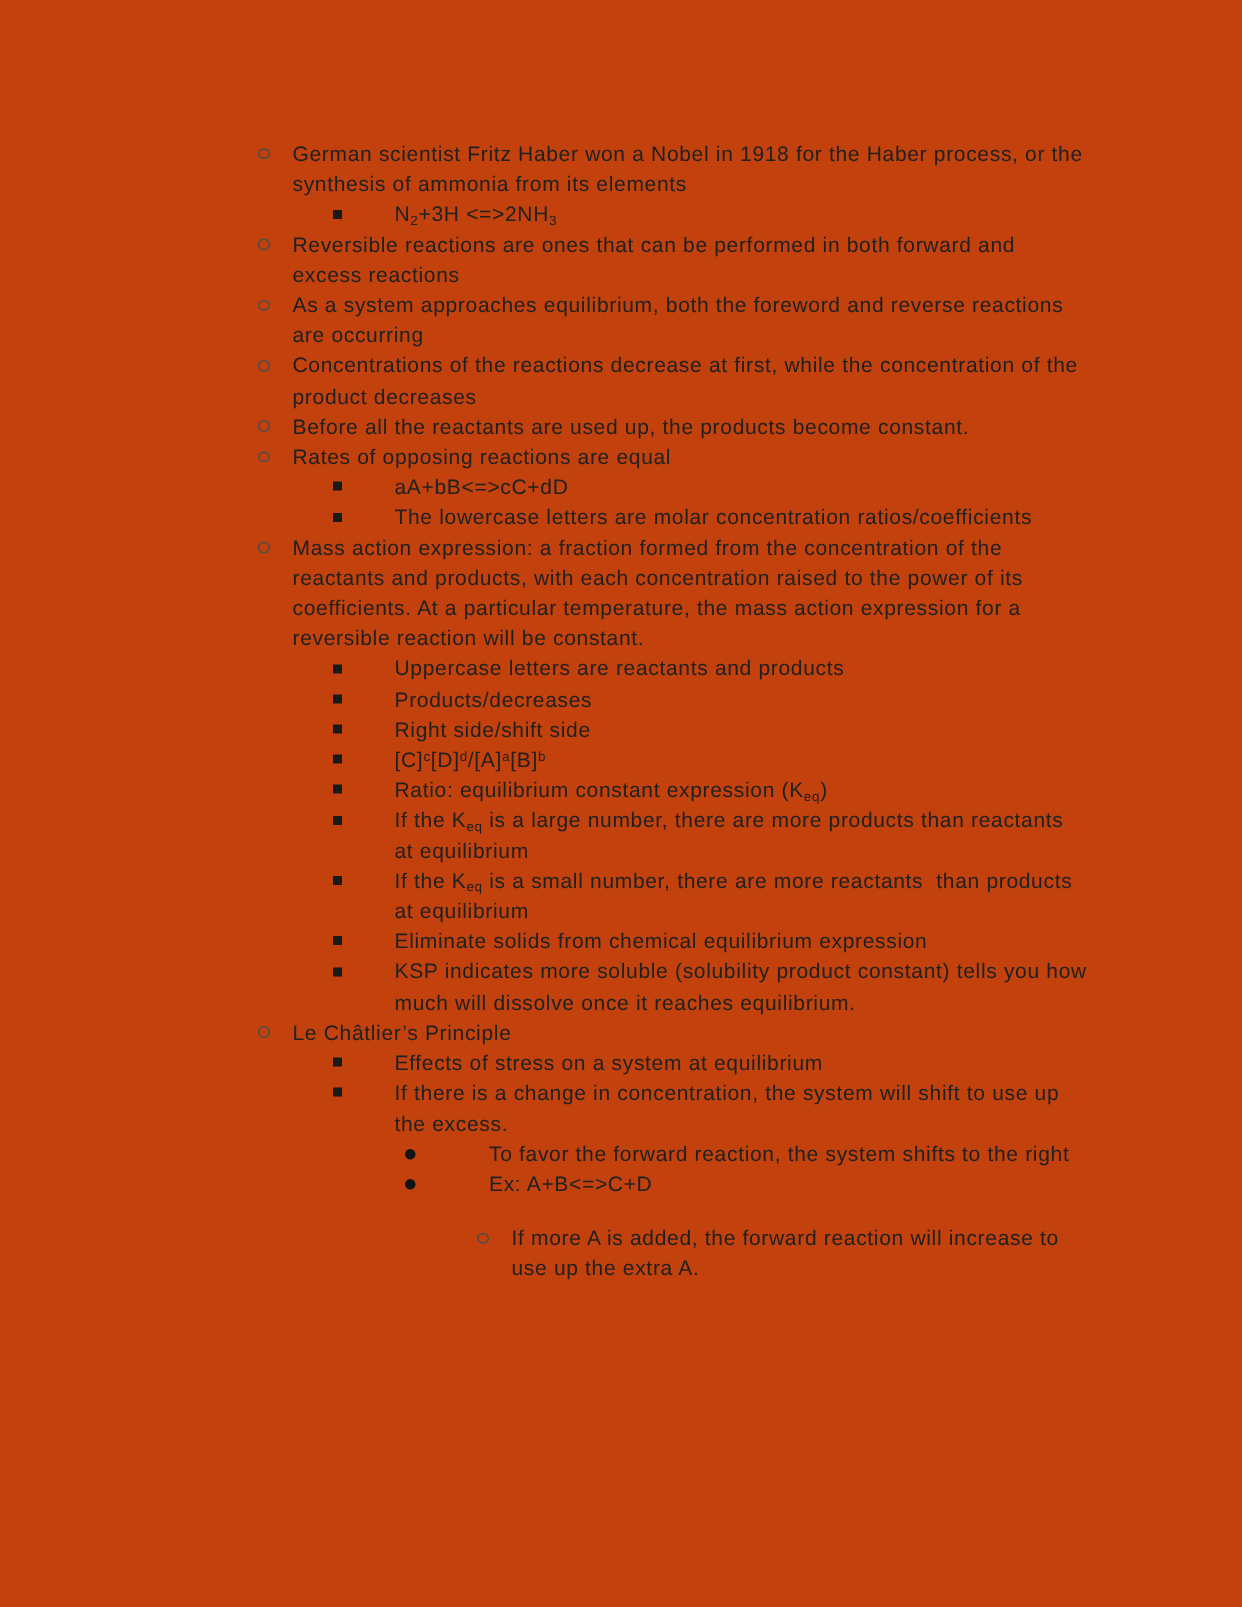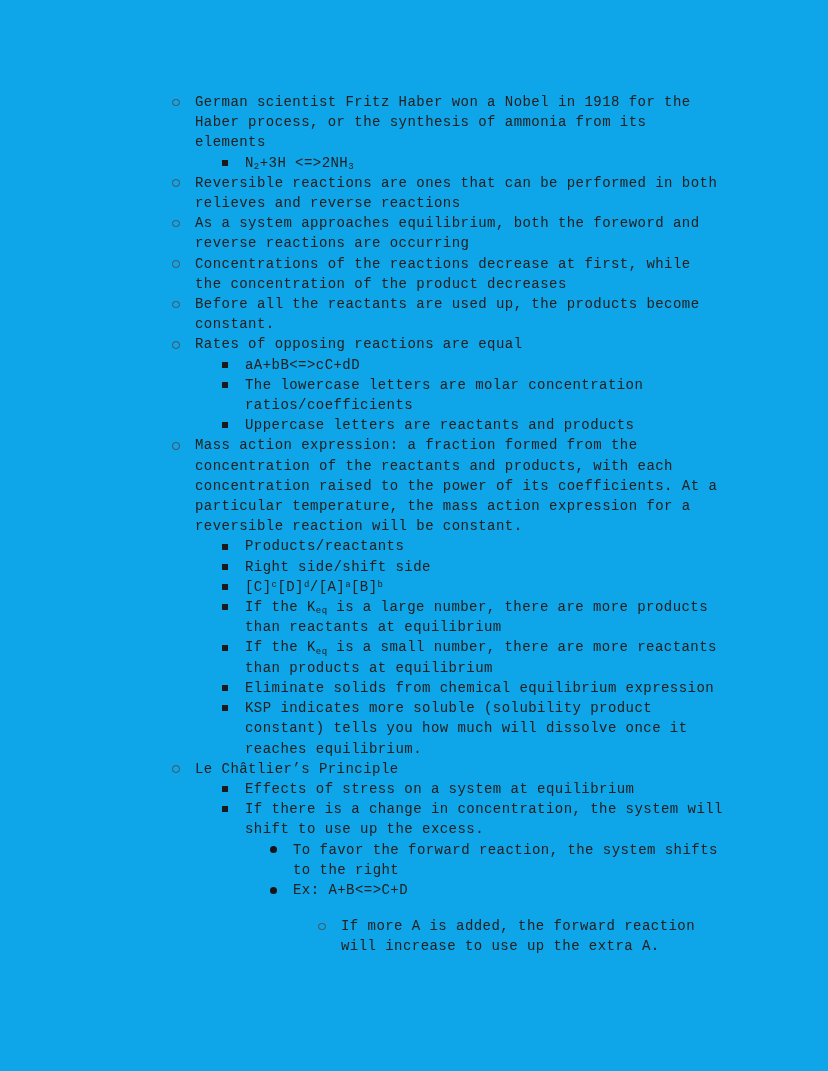--- a/index.html
+++ b/index.html
@@ -19,22 +19,22 @@
     position: absolute;
     left: 172px;
     top: 92px;
     width: 553px;
     font-size: 14px;
     line-height: 20.2px;
     letter-spacing: 0.45px;
     color: #212121;
   }
   .item { display: flex; }
-  .item.level-2 { margin-left: 50px; }
-  .item.level-3 { margin-left: 98px; }
+  .item.level-2 { margin-left: 50px; gap: 18px; }
+  .item.level-3 { margin-left: 98px; gap: 33px; }
   .item.level-4 { margin-left: 146px; margin-top: 16px; }
   .bullet-col {
     flex: 0 0 23px;
     width: 23px;
   }
   .bullet { display: block; }
   .b-circle-outline {
     width: 5.6px; height: 5.6px;
     border: 1.3px solid #4d4d4d;
     border-radius: 50%;
@@ -64,39 +64,39 @@
   .sup {
     font-size: 0.64em;
     line-height: 0;
     position: relative;
     top: -0.42em;
   }
 </style>
 </head>
 <body>
 
-<div class="page" style="background: #0ea5e9; color: rgb(33, 33, 33); font-family: Liberation Mono, monospace;">
+<div class="page" style="background: #c2410c; color: rgb(33, 33, 33);">
   <div class="notes-list">
       <div class="item level-1">
         <span class="bullet-col">
           <span class="bullet b-circle-outline"></span>
         </span>
         <p class="text"><span>German scientist Fritz Haber won a Nobel in 1918 for the Haber process, or the synthesis of ammonia from its elements</span></p>
       </div>
       <div class="item level-2">
         <span class="bullet-col">
           <span class="bullet b-square-filled"></span>
         </span>
         <p class="text"><span>N</span><span class="sub">2</span><span>+3H &lt;=&gt;2NH</span><span class="sub">3</span></p>
       </div>
       <div class="item level-1">
         <span class="bullet-col">
           <span class="bullet b-circle-outline"></span>
         </span>
-        <p class="text"><span>Reversible reactions are ones that can be performed in both relieves and reverse reactions</span></p>
+        <p class="text"><span>Reversible reactions are ones that can be performed in both forward and excess reactions</span></p>
       </div>
       <div class="item level-1">
         <span class="bullet-col">
           <span class="bullet b-circle-outline"></span>
         </span>
         <p class="text"><span>As a system approaches equilibrium, both the foreword and reverse reactions are occurring</span></p>
       </div>
       <div class="item level-1">
         <span class="bullet-col">
           <span class="bullet b-circle-outline"></span>
@@ -120,49 +120,55 @@
           <span class="bullet b-square-filled"></span>
         </span>
         <p class="text"><span>aA+bB&lt;=&gt;cC+dD</span></p>
       </div>
       <div class="item level-2">
         <span class="bullet-col">
           <span class="bullet b-square-filled"></span>
         </span>
         <p class="text"><span>The lowercase letters are molar concentration ratios/coefficients</span></p>
       </div>
+      <div class="item level-1">
+        <span class="bullet-col">
+          <span class="bullet b-circle-outline"></span>
+        </span>
+        <p class="text"><span>Mass action expression: a fraction formed from the concentration of the reactants and products, with each concentration raised to the power of its coefficients. At a particular temperature, the mass action expression for a reversible reaction will be constant.</span></p>
+      </div>
       <div class="item level-2">
         <span class="bullet-col">
           <span class="bullet b-square-filled"></span>
         </span>
         <p class="text"><span>Uppercase letters are reactants and products</span></p>
       </div>
-      <div class="item level-1">
-        <span class="bullet-col">
-          <span class="bullet b-circle-outline"></span>
-        </span>
-        <p class="text"><span>Mass action expression: a fraction formed from the concentration of the reactants and products, with each concentration raised to the power of its coefficients. At a particular temperature, the mass action expression for a reversible reaction will be constant.</span></p>
-      </div>
-      <div class="item level-2">
-        <span class="bullet-col">
-          <span class="bullet b-square-filled"></span>
-        </span>
-        <p class="text"><span>Products/reactants</span></p>
+      <div class="item level-2">
+        <span class="bullet-col">
+          <span class="bullet b-square-filled"></span>
+        </span>
+        <p class="text"><span>Products/decreases</span></p>
       </div>
       <div class="item level-2">
         <span class="bullet-col">
           <span class="bullet b-square-filled"></span>
         </span>
         <p class="text"><span>Right side/shift side</span></p>
       </div>
       <div class="item level-2">
         <span class="bullet-col">
           <span class="bullet b-square-filled"></span>
         </span>
         <p class="text"><span>[C]</span><span class="sup">c</span><span>[D]</span><span class="sup">d</span><span>/[A]</span><span class="sup">a</span><span>[B]</span><span class="sup">b</span></p>
+      </div>
+      <div class="item level-2">
+        <span class="bullet-col">
+          <span class="bullet b-square-filled"></span>
+        </span>
+        <p class="text"><span>Ratio: equilibrium constant expression (K</span><span class="sub">eq</span><span>)</span></p>
       </div>
       <div class="item level-2">
         <span class="bullet-col">
           <span class="bullet b-square-filled"></span>
         </span>
         <p class="text"><span>If the K</span><span class="sub">eq</span><span> is a large number, there are more products than reactants at equilibrium</span></p>
       </div>
       <div class="item level-2">
         <span class="bullet-col">
           <span class="bullet b-square-filled"></span>

